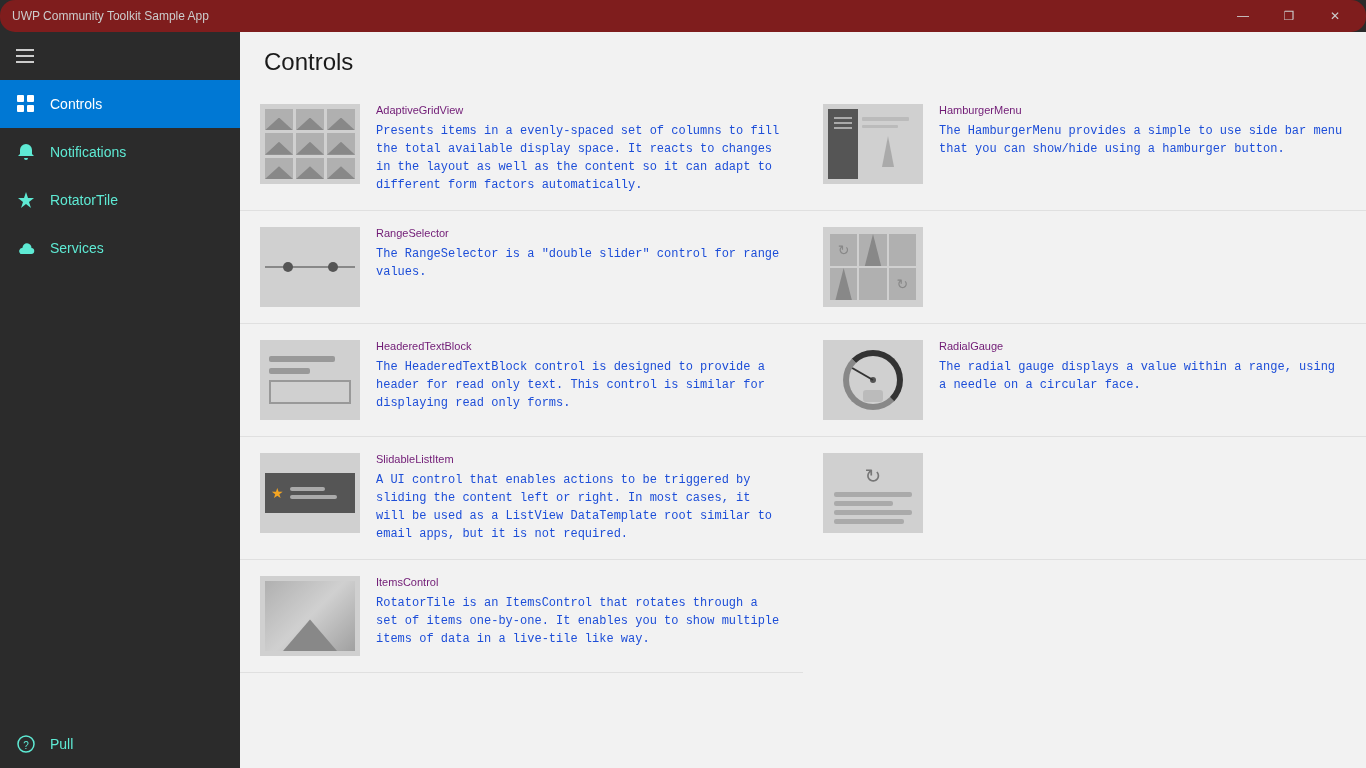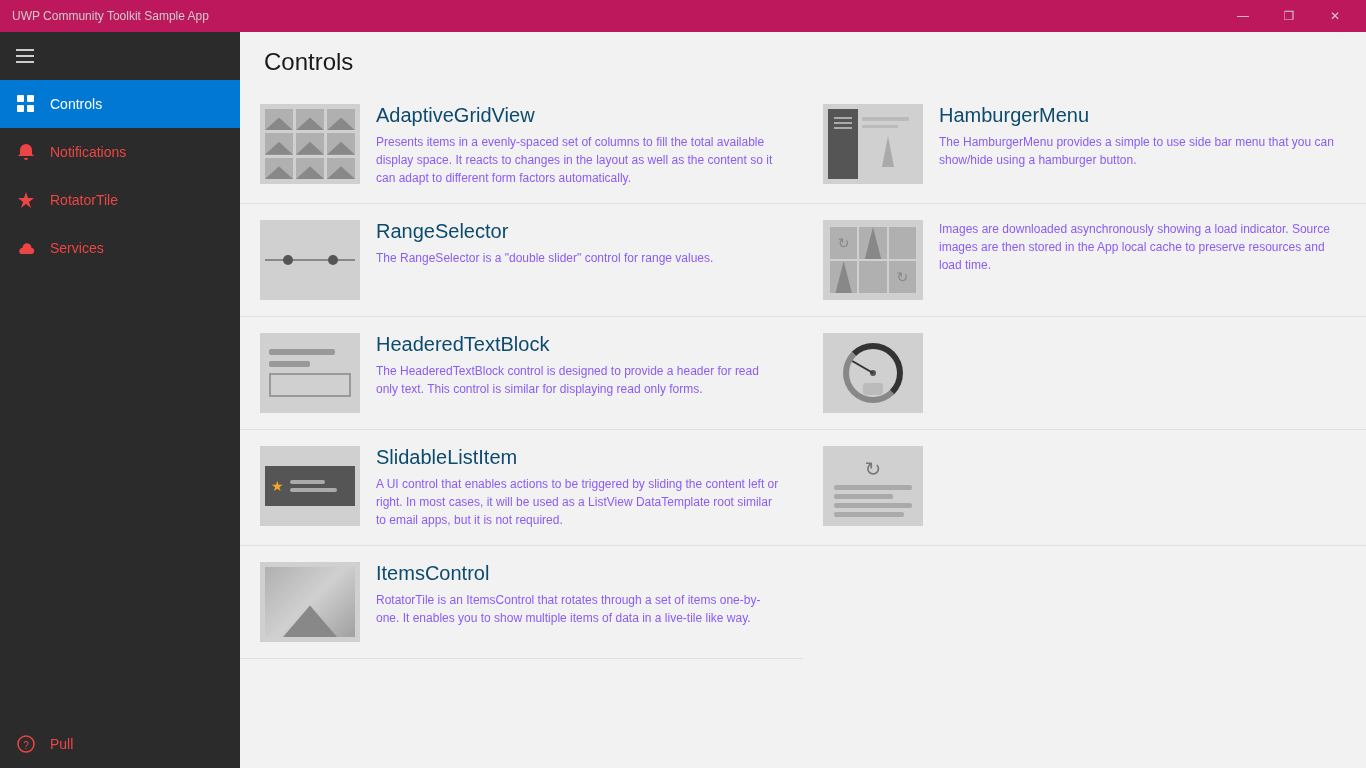--- a/index.html
+++ b/index.html
@@ -1,26 +1,27 @@
 <!DOCTYPE html>
 <html><head>
   <meta charset="utf-8">
   <style>
     * { margin: 0; padding: 0; box-sizing: border-box; }
     body { width: 1366px; height: 768px; background: #2b2b2b; font-family: 'Segoe UI', sans-serif; display: flex; flex-direction: column; overflow: hidden; }
 
     
     .title-bar {
       height: 32px;
-      background: #be185d;
+      background: #7f1d1d;
       display: flex;
       align-items: center;
       justify-content: space-between;
       padding: 0 8px 0 12px;
       flex-shrink: 0;
+      border-radius: 15px;
     }
     .title-bar-title { color: #ccc; font-size: 12px; }
     .title-bar-controls { display: flex; gap: 0; }
     .title-bar-btn {
       width: 46px; height: 32px;
       background: transparent; border: none; color: #ccc;
       font-size: 12px; cursor: pointer; display: flex; align-items: center; justify-content: center;
     }
 
     
@@ -39,21 +40,21 @@
       height: 48px;
       display: flex; align-items: center; padding: 0 16px;
       cursor: pointer; color: #ccc;
     }
     .hamburger-icon { display: flex; flex-direction: column; gap: 4px; }
     .hamburger-icon span { width: 18px; height: 2px; background: #ccc; display: block; }
 
     .nav-item {
       height: 48px;
       display: flex; align-items: center; padding: 0 16px; gap: 14px;
-      cursor: pointer; color: #ef4444; font-size: 14px;
+      cursor: pointer; color: #5eead4; font-size: 14px;
       position: relative;
     }
     .nav-item.active { background: #0078d4; color: #fff; }
     .nav-item .nav-icon { width: 20px; height: 20px; display: flex; align-items: center; justify-content: center; flex-shrink: 0; }
 
     .nav-spacer { flex: 1; }
 
     
     .main-content {
       flex: 1;
@@ -91,22 +92,22 @@
       background: #d0d0d0;
       flex-shrink: 0;
       display: flex;
       align-items: center;
       justify-content: center;
       overflow: hidden;
       position: relative;
     }
 
     .control-info { flex: 1; }
-    .control-name { font-size: 20px; font-weight: 400; color: #0c4a6e; margin-bottom: 6px; }
-    .control-desc { font-size: 12px; color: #8b5cf6; line-height: 1.5; }
+    .control-name { font-size: 11px; font-weight: 400; color: #701a75; margin-bottom: 6px; }
+    .control-desc { font-size: 12px; color: #1d4ed8; line-height: 1.5; font-family: Liberation Mono, monospace; }
 
     
     .thumb-grid {
       display: grid;
       grid-template-columns: repeat(3, 1fr);
       grid-template-rows: repeat(3, 1fr);
       gap: 3px;
       width: 90px; height: 70px;
     }
     .thumb-grid-cell {
@@ -373,21 +374,20 @@
           <div class="thumb-imagex">
             <div class="thumb-imagex-cell spin"></div>
             <div class="thumb-imagex-cell tower"></div>
             <div class="thumb-imagex-cell"></div>
             <div class="thumb-imagex-cell tower"></div>
             <div class="thumb-imagex-cell"></div>
             <div class="thumb-imagex-cell spin"></div>
           </div>
         </div>
         <div class="control-info">
-          <div class="control-desc">Images are downloaded asynchronously showing a load indicator. Source images are then stored in the App local cache to preserve resources and load time.</div>
         </div>
       </div>
 
       <div class="control-card">
         <div class="control-thumbnail" style="align-items:center;">
           <div class="thumb-header-block">
             <div class="thumb-header-line long"></div>
             <div class="thumb-header-line short"></div>
             <div class="thumb-header-box"></div>
           </div>
@@ -400,20 +400,24 @@
 
       <div class="control-card">
         <div class="control-thumbnail">
           <div class="thumb-radial">
             <div class="gauge-circle">
               <div class="gauge-needle"></div>
               <div class="gauge-dot"></div>
               <div class="gauge-base"></div>
             </div>
           </div>
+        </div>
+        <div class="control-info">
+          <div class="control-name">RadialGauge</div>
+          <div class="control-desc">The radial gauge displays a value within a range, using a needle on a circular face.</div>
         </div>
       </div>
 
       <div class="control-card">
         <div class="control-thumbnail" style="align-items:center;">
           <div class="thumb-slidable">
             <span class="thumb-slidable-star">★</span>
             <div class="thumb-slidable-lines">
               <div class="thumb-slidable-line w60"></div>
               <div class="thumb-slidable-line w80"></div>

